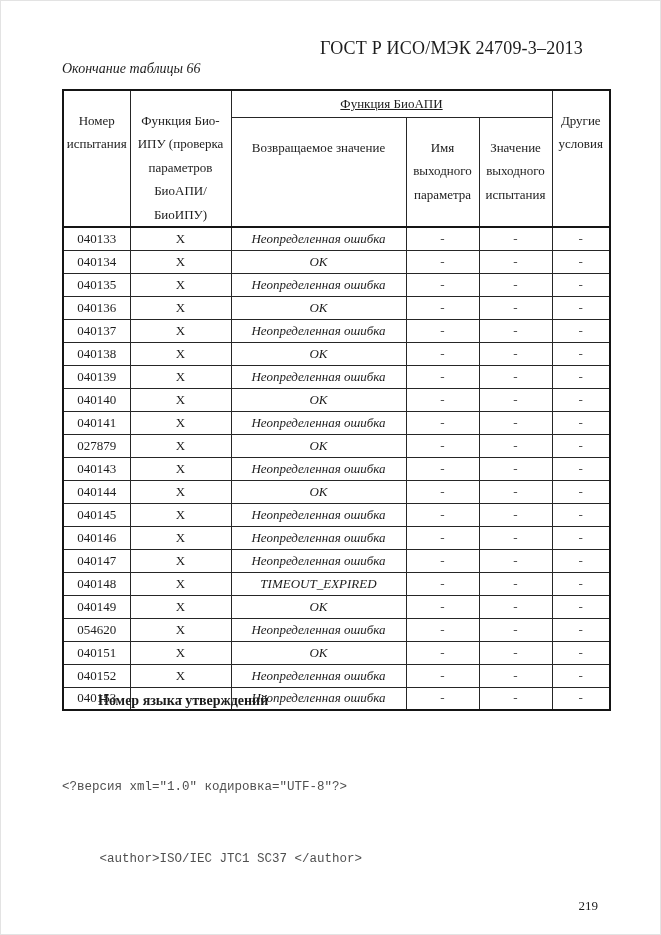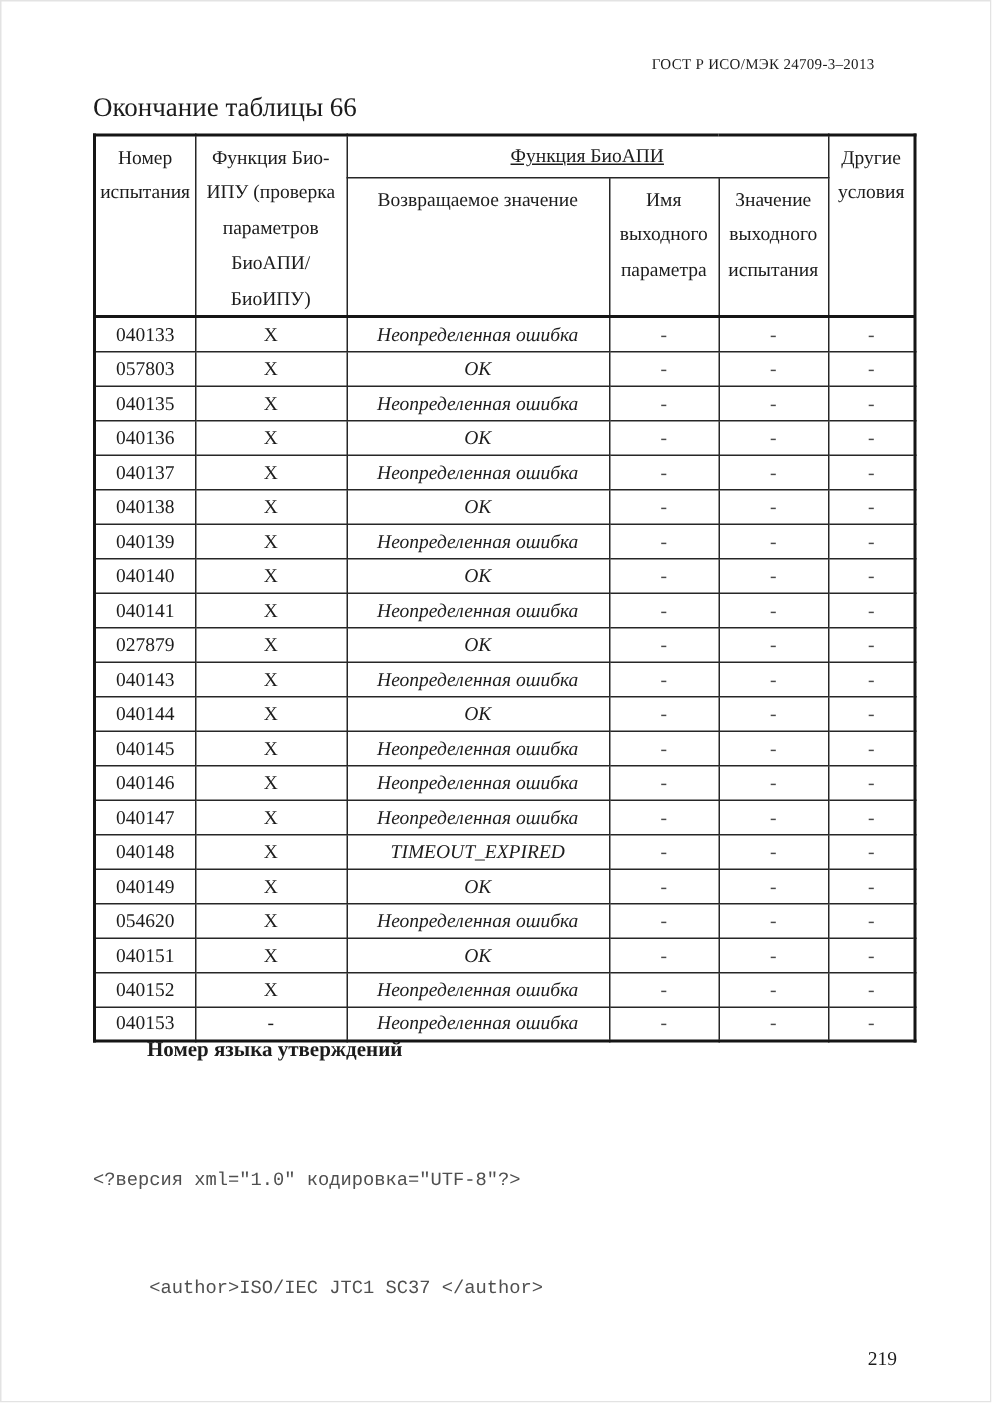--- a/index.html
+++ b/index.html
@@ -12,48 +12,49 @@
     overflow: hidden;
   }
   .page-frame {
     position: absolute; inset: 0;
     border: 1px solid #e3e3e3;
     pointer-events: none;
   }
   .doc-number {
     position: absolute;
     top: 38px; right: 78px;
-    font-size: 10px;
+    font-size: 18px;
     letter-spacing: 0.2px;
   }
   .table-caption {
     position: absolute;
     left: 62px; top: 61px;
-    font-size: 18px;
+    font-size: 14px;
+    font-style: italic;
   }
   table.gost {
     position: absolute;
     left: 62px; top: 89px;
     width: 547px;
     border-collapse: collapse;
     table-layout: fixed;
     font-size: 13px;
   }
   table.gost th, table.gost td {
     border: 1px solid #262626;
     text-align: center;
     overflow: hidden;
   }
   table.gost { border: 2px solid #151515; }
   table.gost thead th {
     font-weight: normal;
     vertical-align: top;
     white-space: pre-line;
     line-height: 23.4px;
-    padding: 2px 2px 0 2px;
+    padding: 18px 2px 0 2px;
   }
   table.gost thead th.group-head {
     vertical-align: middle;
     line-height: normal;
     height: 21px;
     padding: 0;
     text-decoration: underline;
   }
   table.gost thead tr.subhead { height: 71px; border-radius: 11px; }
   table.gost thead { border-bottom: 2px solid #151515; }
@@ -129,21 +130,21 @@
   <tbody>
       <tr>
         <td class="c-id">040133</td>
         <td class="c-bioipu">X</td>
         <td class="c-return_value">Неопределенная ошибка</td>
         <td class="c-out_name">-</td>
         <td class="c-out_value">-</td>
         <td class="c-other">-</td>
       </tr>
       <tr>
-        <td class="c-id">057803</td>
+        <td class="c-id">040134</td>
         <td class="c-bioipu">X</td>
         <td class="c-return_value">ОК</td>
         <td class="c-out_name">-</td>
         <td class="c-out_value">-</td>
         <td class="c-other">-</td>
       </tr>
       <tr>
         <td class="c-id">040135</td>
         <td class="c-bioipu">X</td>
         <td class="c-return_value">Неопределенная ошибка</td>

